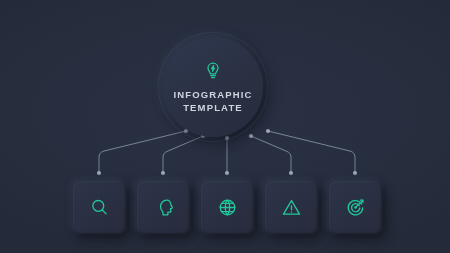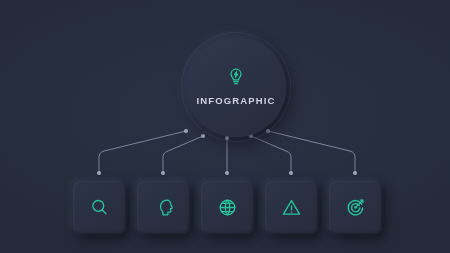--- a/index.html
+++ b/index.html
@@ -27,21 +27,21 @@
     position: absolute;
     left: 0;
     top: 0;
     width: 450px;
     height: 253px;
   }
 
   
   .hub {
     position: absolute;
-    left: 186px;
+    left: 163px;
     top: 37px;
     width: 100px;
     height: 100px;
     border-radius: 50%;
     background: linear-gradient(145deg, #303850 0%, #2b3245 45%, #262c3c 100%);
     box-shadow:
       -4px -4px 9px rgba(72, 84, 112, 0.30),
       5px 6px 14px rgba(12, 15, 22, 0.60),
       inset 0 0 0 0 rgba(0,0,0,0);
     display: flex;
@@ -167,20 +167,21 @@
 
   <div class="hub">
     <svg class="hub-icon" viewBox="0 0 24 24">
       <path class="stroke-teal" d="M12 2.6c-3.5 0-6 2.6-6 5.9 0 2.2 1.1 3.6 2 4.7 0.6 0.8 0.9 1.4 0.9 2.1h6.2c0-0.7 0.3-1.3 0.9-2.1 0.9-1.1 2-2.5 2-4.7 0-3.3-2.5-5.9-6-5.9z"></path>
       <path class="stroke-teal" d="M9.3 17.6h5.4"></path>
       <path class="stroke-teal" d="M10.3 20h3.4"></path>
       <path class="stroke-teal" d="M12.7 5.6 L10.3 9.2 L12.2 9.2 L11.4 12.3 L13.9 8.6 L12 8.6 Z"></path>
     </svg>
     <div class="hub-title">
       <div>INFOGRAPHIC</div>
+      <div>TEMPLATE</div>
     </div>
   </div>
 
   <div class="node" style="left:73px">
     <svg class="node-icon" viewBox="0 0 24 24">
       <circle class="stroke-teal" cx="10.6" cy="10.2" r="6.2"></circle>
       <path class="stroke-teal" d="M15.2 14.9 L19.6 19.3"></path>
     </svg>
   </div>
 

